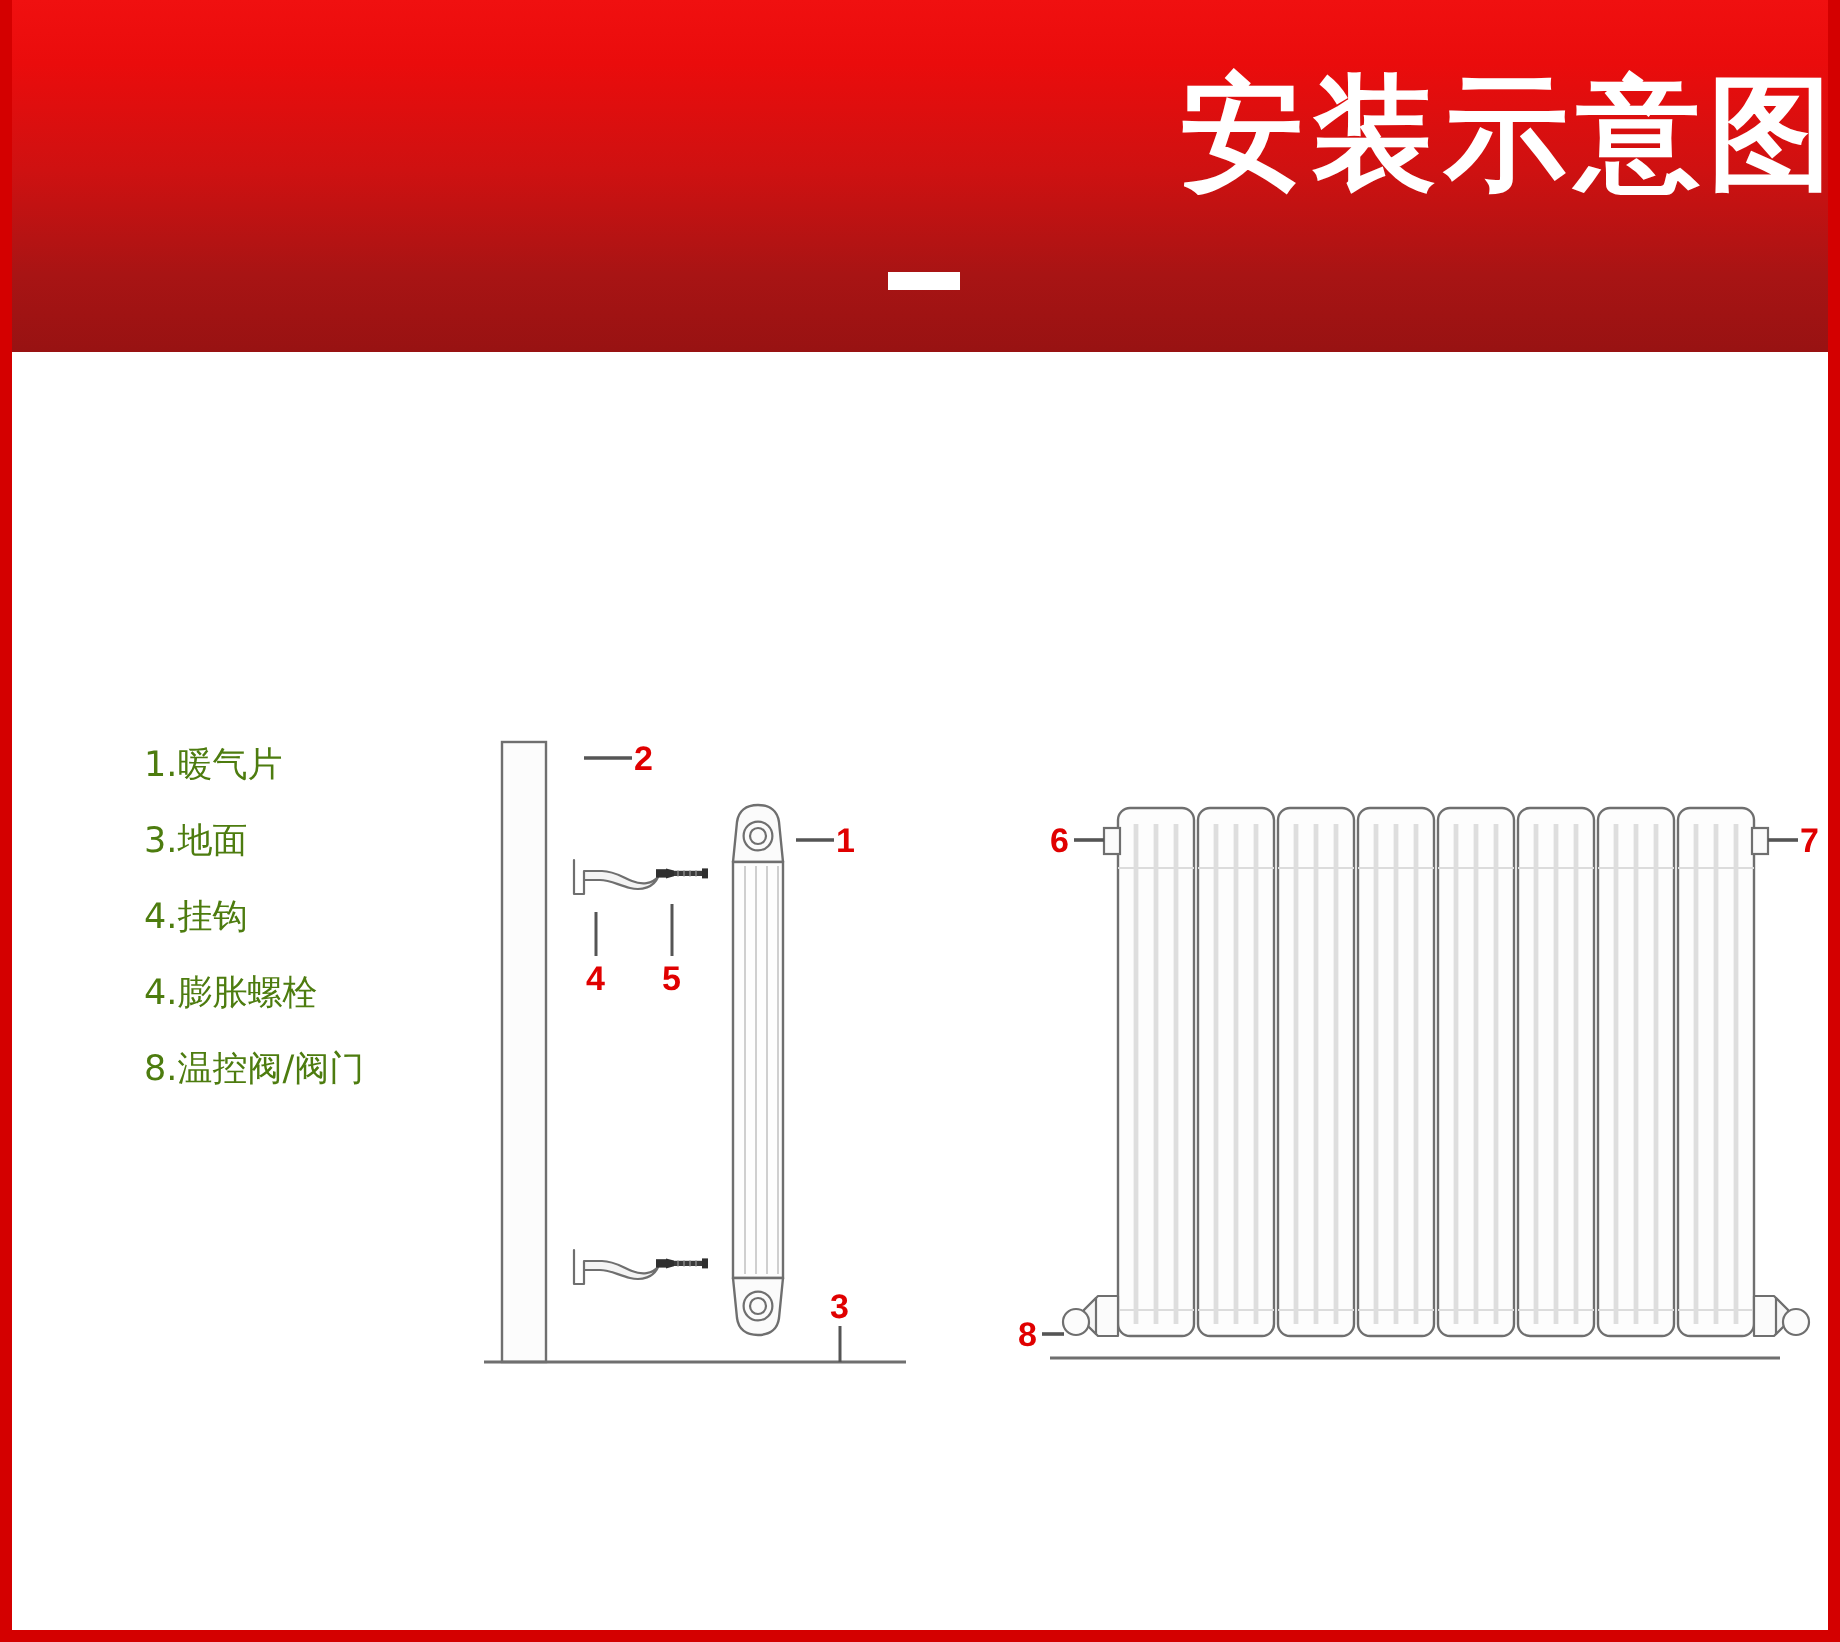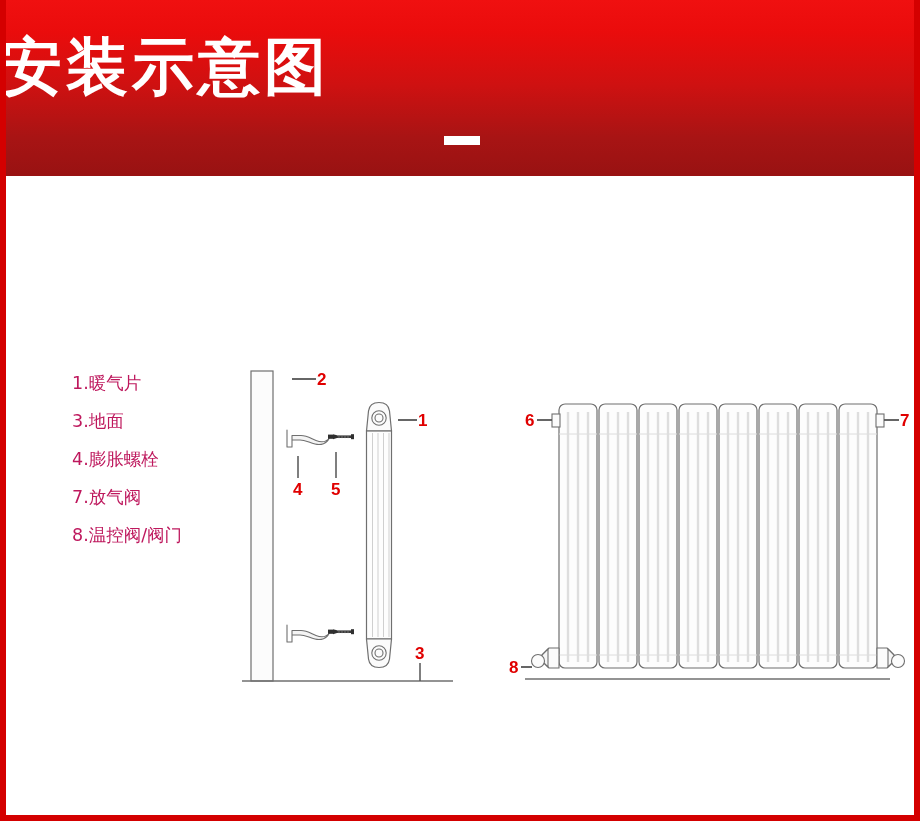--- a/index.html
+++ b/index.html
@@ -37,21 +37,21 @@
                 #cf1111 48%,
                 #a81414 78%,
                 #981212 100%);
     overflow: hidden;
   }
   #header-title {
     position: absolute;
     left: 0;
     top: 36px;
     width: 920px;
-    text-align: left;
+    text-align: right;
     color: #ffffff;
     font-size: 62px;
     font-weight: bold;
     letter-spacing: 4px;
     line-height: 1;
     font-family: "DejaVu Sans", "Liberation Sans", sans-serif;
   }
   #header-dash {
     position: absolute;
     left: 444px;
@@ -62,21 +62,21 @@
   }
   
   #legend {
     position: absolute;
     left: 66px;
     top: 375px;
     width: 190px;
   }
   .legend-item {
     font-size: 17.5px;
-    color: #be185d;
+    color: #4d7c0f;
     line-height: 1;
     margin-bottom: 20.5px;
     white-space: nowrap;
     font-family: "DejaVu Sans", "Liberation Sans", sans-serif;
   }
   
   #drawing {
     position: absolute;
     left: 0;
     top: 0;
@@ -98,22 +98,22 @@
 <div id="page">
 
   <div id="header">
     <div id="header-title">安装示意图</div>
     <div id="header-dash"></div>
   </div>
 
   <div id="legend">
     <div class="legend-item">1.暖气片</div>
     <div class="legend-item">3.地面</div>
+    <div class="legend-item">4.挂钩</div>
     <div class="legend-item">4.膨胀螺栓</div>
-    <div class="legend-item">7.放气阀</div>
     <div class="legend-item">8.温控阀/阀门</div>
   </div>
 
   <svg id="drawing" viewBox="0 0 914 821">
     <defs>
       <g id="hook-shape">
 
         <path d="M0,0 L0,17 L5,17 L5,5.5 L14,5.5
                  C20,5.5 24,8.5 29,10.5
                  C34,12.5 39,12 42,8.5

